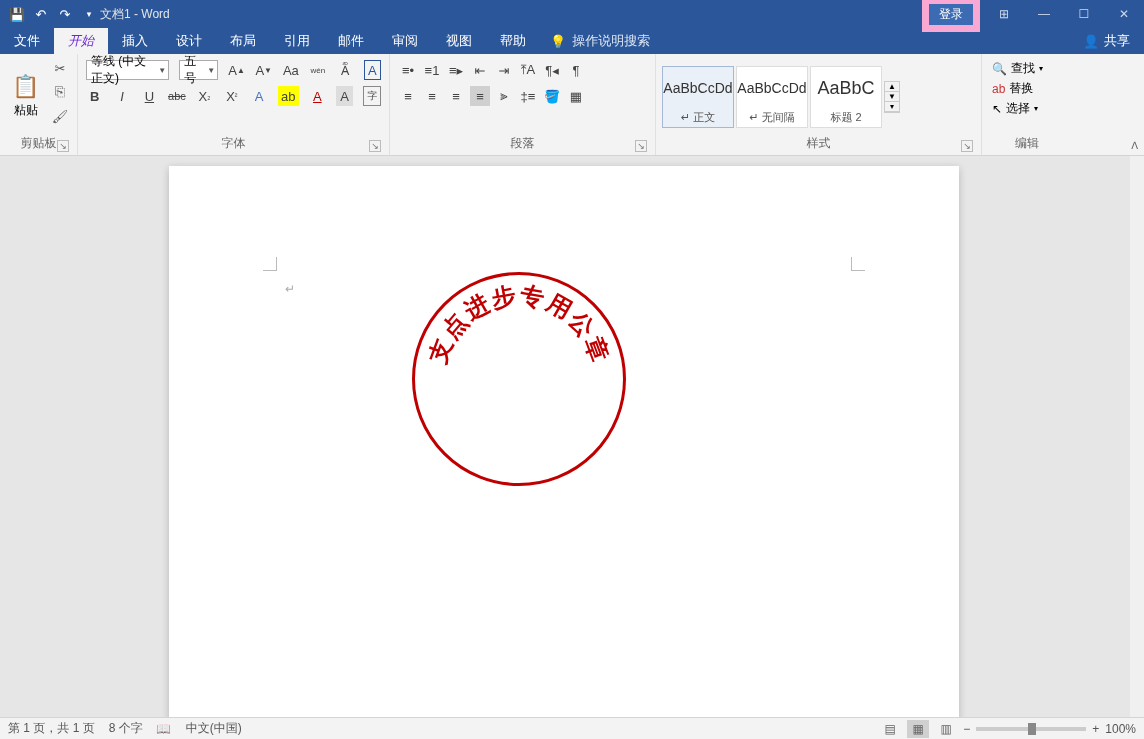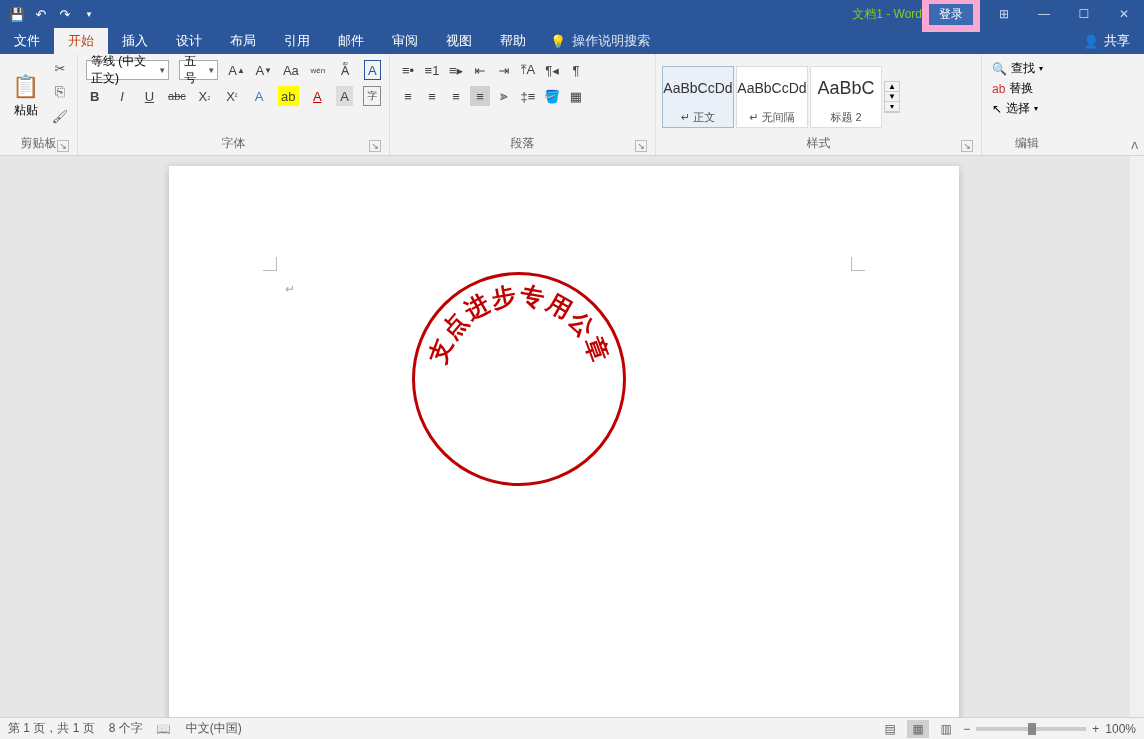--- a/index.html
+++ b/index.html
@@ -2,29 +2,29 @@
 <html><head>
 <meta charset="utf-8">
 <style>
 * { box-sizing: border-box; margin: 0; padding: 0; font-family: "Microsoft YaHei", "Segoe UI", sans-serif; }
 body { width: 1144px; height: 739px; background: #e6e6e6; overflow: hidden; position: relative; }
 
 
 .titlebar { height: 28px; background: #2b579a; display: flex; align-items: center; color: #fff; font-size: 12px; }
 .qat { display: flex; align-items: center; gap: 2px; padding-left: 6px; }
 .qat-btn { width: 22px; height: 22px; display: flex; align-items: center; justify-content: center; font-size: 13px; color: #fff; }
-.titlebar-title { flex: 1; text-align: right; color: #84cc16; }
+.titlebar-title { flex: 1; text-align: left; color: #e5e5e5; }
 .titlebar-right { display: flex; align-items: center; }
 .login-btn { background: #3d6bb3; padding: 2px 10px; margin-right: 4px; font-size: 12px; border: 7px solid #f9a8d4; }
 .win-btn { width: 40px; height: 28px; display: flex; align-items: center; justify-content: center; color: #cdd9ec; font-size: 12px; }
 
 
 .menubar { height: 26px; background: #2b579a; display: flex; align-items: stretch; color: #fff; font-size: 13px; }
 .menu-tab { padding: 0 14px; display: flex; align-items: center; cursor: default; }
-.menu-tab.active { background: #f3f3f3; color: #c2410c; }
+.menu-tab.active { background: #f3f3f3; color: #6d28d9; font-style: italic; }
 .menu-spacer { flex: 1; }
 .menu-share { padding: 0 14px; display: flex; align-items: center; gap: 4px; }
 .tell-me { display: flex; align-items: center; gap: 6px; padding: 0 10px; color: #dfe7f3; }
 .bulb { font-size: 13px; }
 
 
 .ribbon { background: #f3f3f3; border-bottom: 1px solid #d4d4d4; display: flex; height: 102px; position: relative; }
 .group { border-right: 1px solid #e0e0e0; padding: 4px 6px 2px 6px; display: flex; flex-direction: column; position: relative; }
 .group-body { flex: 1; display: flex; }
 .group-label { text-align: center; font-size: 12px; color: #666; height: 18px; position: relative; }

